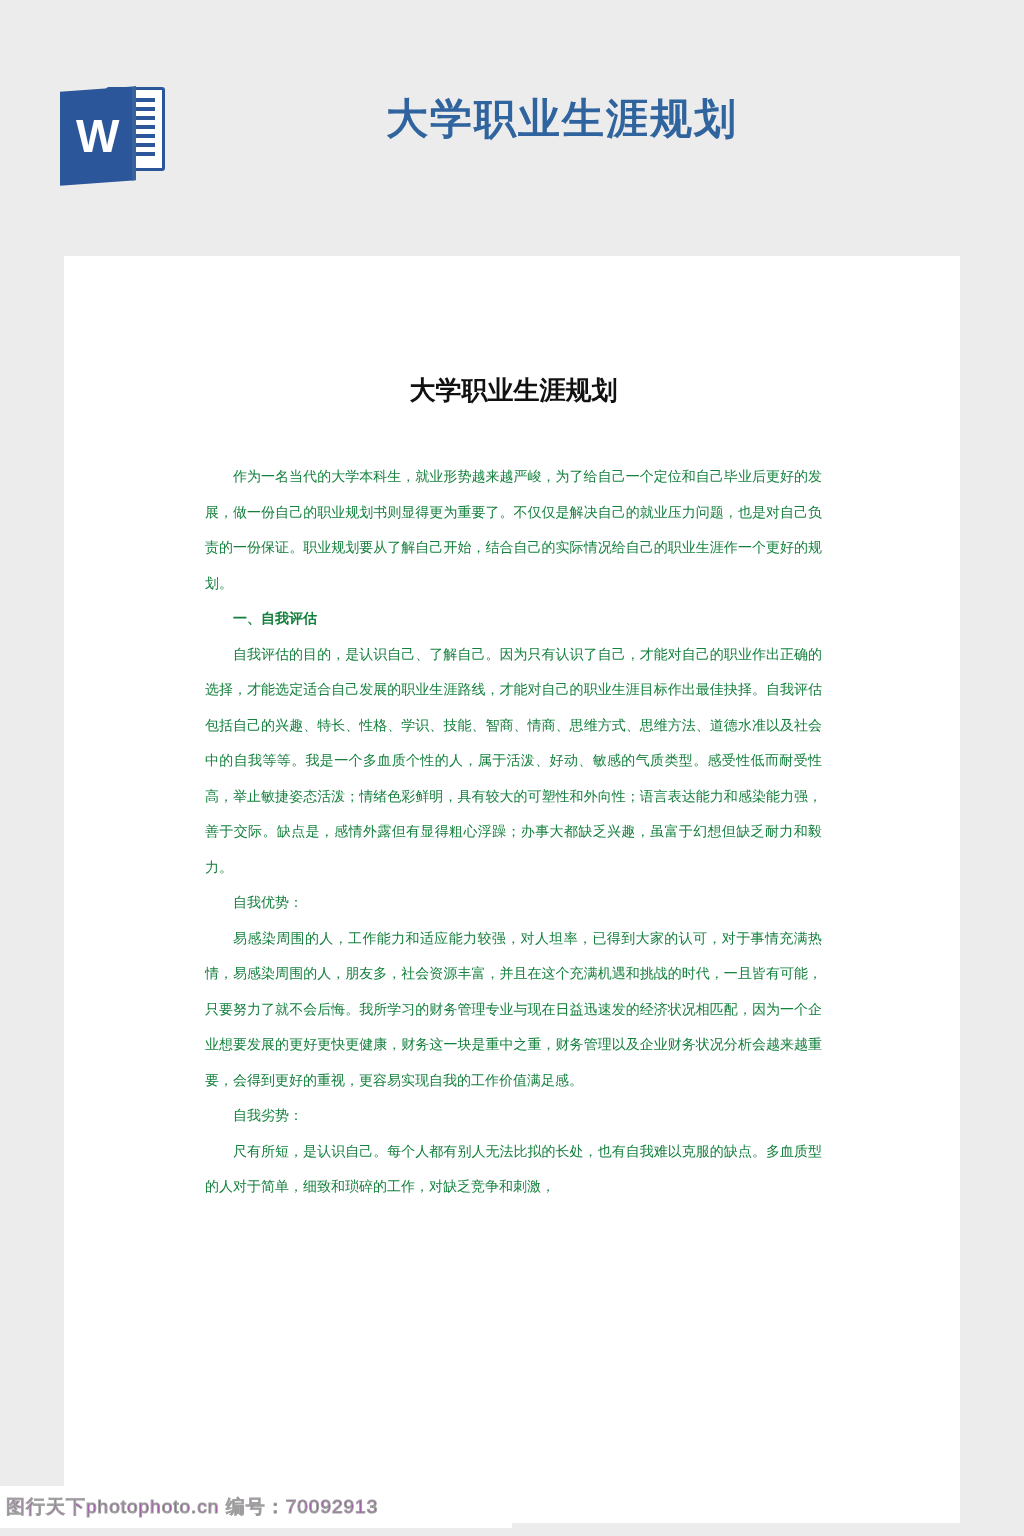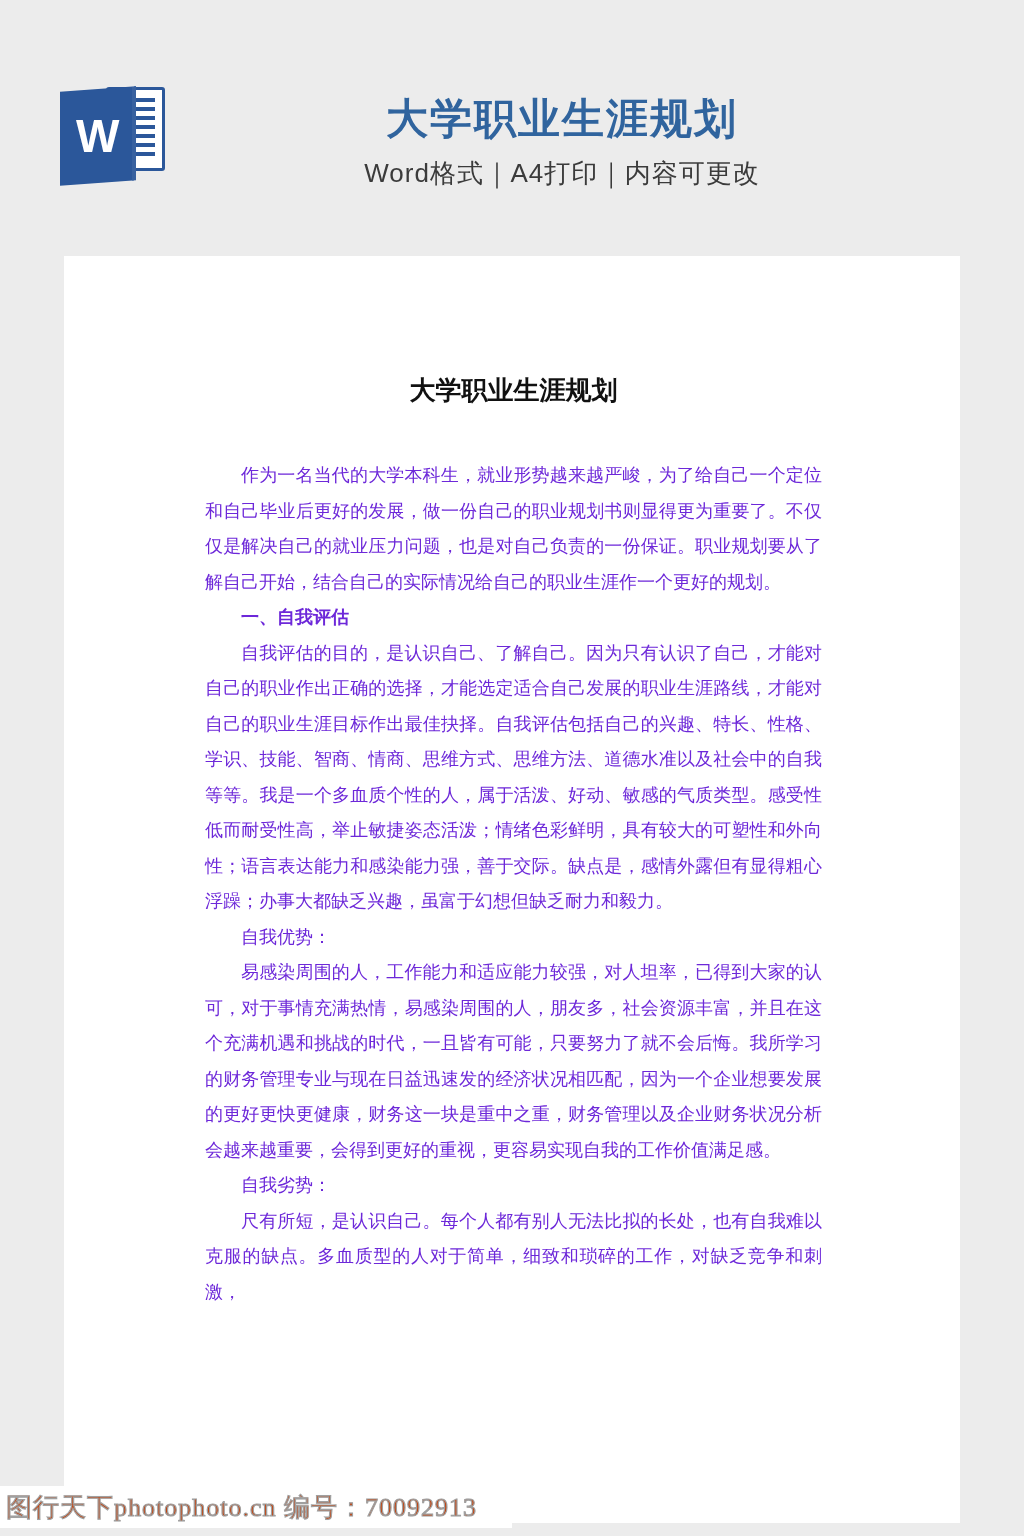--- a/index.html
+++ b/index.html
@@ -104,66 +104,65 @@
   .doc-title {
     font-family: "Liberation Serif", serif;
     font-size: 26px;
     font-weight: bold;
     color: #111111;
     text-align: center;
     line-height: 40px;
     margin-bottom: 48px;
   }
   .para {
-    font-family: Liberation Mono, monospace;
-    font-size: 18px;
+    font-family: Liberation Serif, serif;
+    font-size: 14px;
     line-height: 35.5px;
-    color: #6d28d9;
+    color: #15803d;
     text-align: justify;
     text-indent: 2em;
   }
   .para.bold { font-weight: bold; }
 
   
   .watermark-bar {
     position: absolute;
     left: 0;
     top: 1486px;
     width: 512px;
     height: 42px;
     background: #ffffff;
     display: flex;
     align-items: center;
     padding-left: 6px;
   }
   .watermark-text {
-    font-family: Liberation Serif, serif;
-    font-size: 26px;
+    font-family: Liberation Sans, sans-serif;
+    font-size: 19px;
     letter-spacing: 1px;
-    color: #c2410c;
+    color: #a21caf;
     -webkit-text-stroke: 1.2px #a0a0a0;
     text-shadow: 0 0 1px #c9c9c9;
     white-space: nowrap;
   }
 </style>
 </head>
 <body>
 
 <div class="canvas">
 
   <div class="word-icon">
     <div class="doc-sheet"></div>
     <div class="w-panel">
       <span class="w-letter">W</span>
     </div>
   </div>
 
   <div class="header-text">
     <div class="header-title">大学职业生涯规划</div>
-    <div class="header-subtitle">Word格式｜A4打印｜内容可更改</div>
   </div>
 
   <div class="doc-page">
     <h1 class="doc-title">大学职业生涯规划</h1>
 
     <p class="para">作为一名当代的大学本科生，就业形势越来越严峻，为了给自己一个定位和自己毕业后更好的发展，做一份自己的职业规划书则显得更为重要了。不仅仅是解决自己的就业压力问题，也是对自己负责的一份保证。职业规划要从了解自己开始，结合自己的实际情况给自己的职业生涯作一个更好的规划。</p>
     <p class="para bold">一、自我评估</p>
     <p class="para">自我评估的目的，是认识自己、了解自己。因为只有认识了自己，才能对自己的职业作出正确的选择，才能选定适合自己发展的职业生涯路线，才能对自己的职业生涯目标作出最佳抉择。自我评估包括自己的兴趣、特长、性格、学识、技能、智商、情商、思维方式、思维方法、道德水准以及社会中的自我等等。我是一个多血质个性的人，属于活泼、好动、敏感的气质类型。感受性低而耐受性高，举止敏捷姿态活泼；情绪色彩鲜明，具有较大的可塑性和外向性；语言表达能力和感染能力强，善于交际。缺点是，感情外露但有显得粗心浮躁；办事大都缺乏兴趣，虽富于幻想但缺乏耐力和毅力。</p>
     <p class="para">自我优势：</p>
     <p class="para">易感染周围的人，工作能力和适应能力较强，对人坦率，已得到大家的认可，对于事情充满热情，易感染周围的人，朋友多，社会资源丰富，并且在这个充满机遇和挑战的时代，一且皆有可能，只要努力了就不会后悔。我所学习的财务管理专业与现在日益迅速发的经济状况相匹配，因为一个企业想要发展的更好更快更健康，财务这一块是重中之重，财务管理以及企业财务状况分析会越来越重要，会得到更好的重视，更容易实现自我的工作价值满足感。</p>

